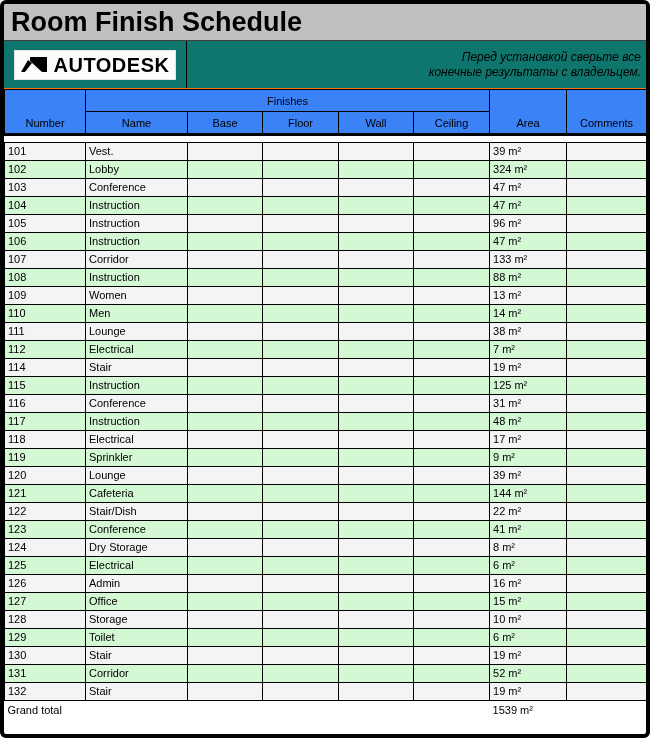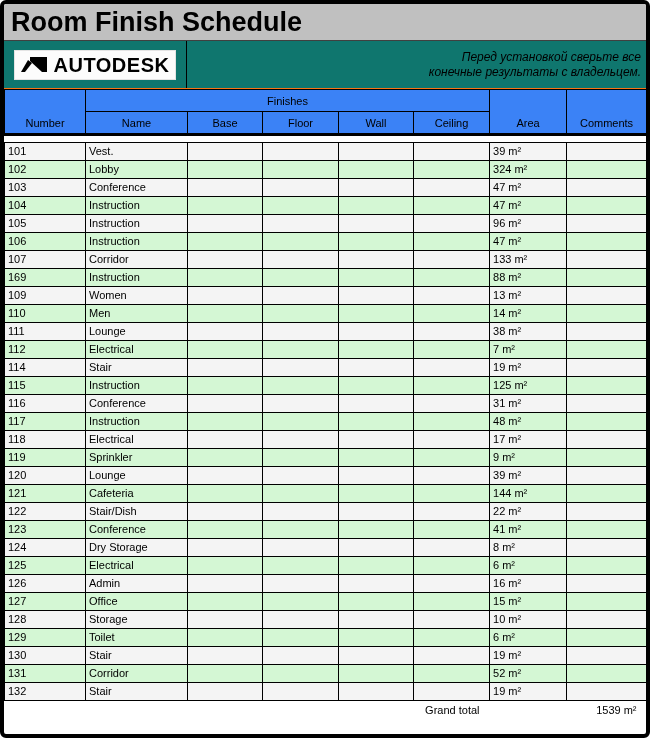--- a/index.html
+++ b/index.html
@@ -113,25 +113,24 @@
     overflow: hidden;
     white-space: nowrap;
     background: var(--row-plain, #f4f4f4);
   }
   tbody.data-body tr.alt-green td { background: var(--row-green, #d4f7d4); }
   tfoot td {
     border: none;
     border-top: 1px solid #000;
     height: 18px;
     line-height: 18px;
-    padding: 0 10px;
+    padding: 0 3px;
     background: #fff;
     white-space: nowrap;
     overflow: hidden;
-    text-align: right;
   }
 </style>
 </head>
 <body>
 
 <div class="frame">
 
   <div class="title-bar">
     <h1>Room Finish Schedule</h1>
   </div>
@@ -250,21 +249,21 @@
     <td>107</td>
     <td>Corridor</td>
     <td></td>
     <td></td>
     <td></td>
     <td></td>
     <td>133 m²</td>
     <td></td>
   </tr>
         <tr class="alt-green">
-    <td>169</td>
+    <td>108</td>
     <td>Instruction</td>
     <td></td>
     <td></td>
     <td></td>
     <td></td>
     <td>88 m²</td>
     <td></td>
   </tr>
         <tr>
     <td>109</td>

